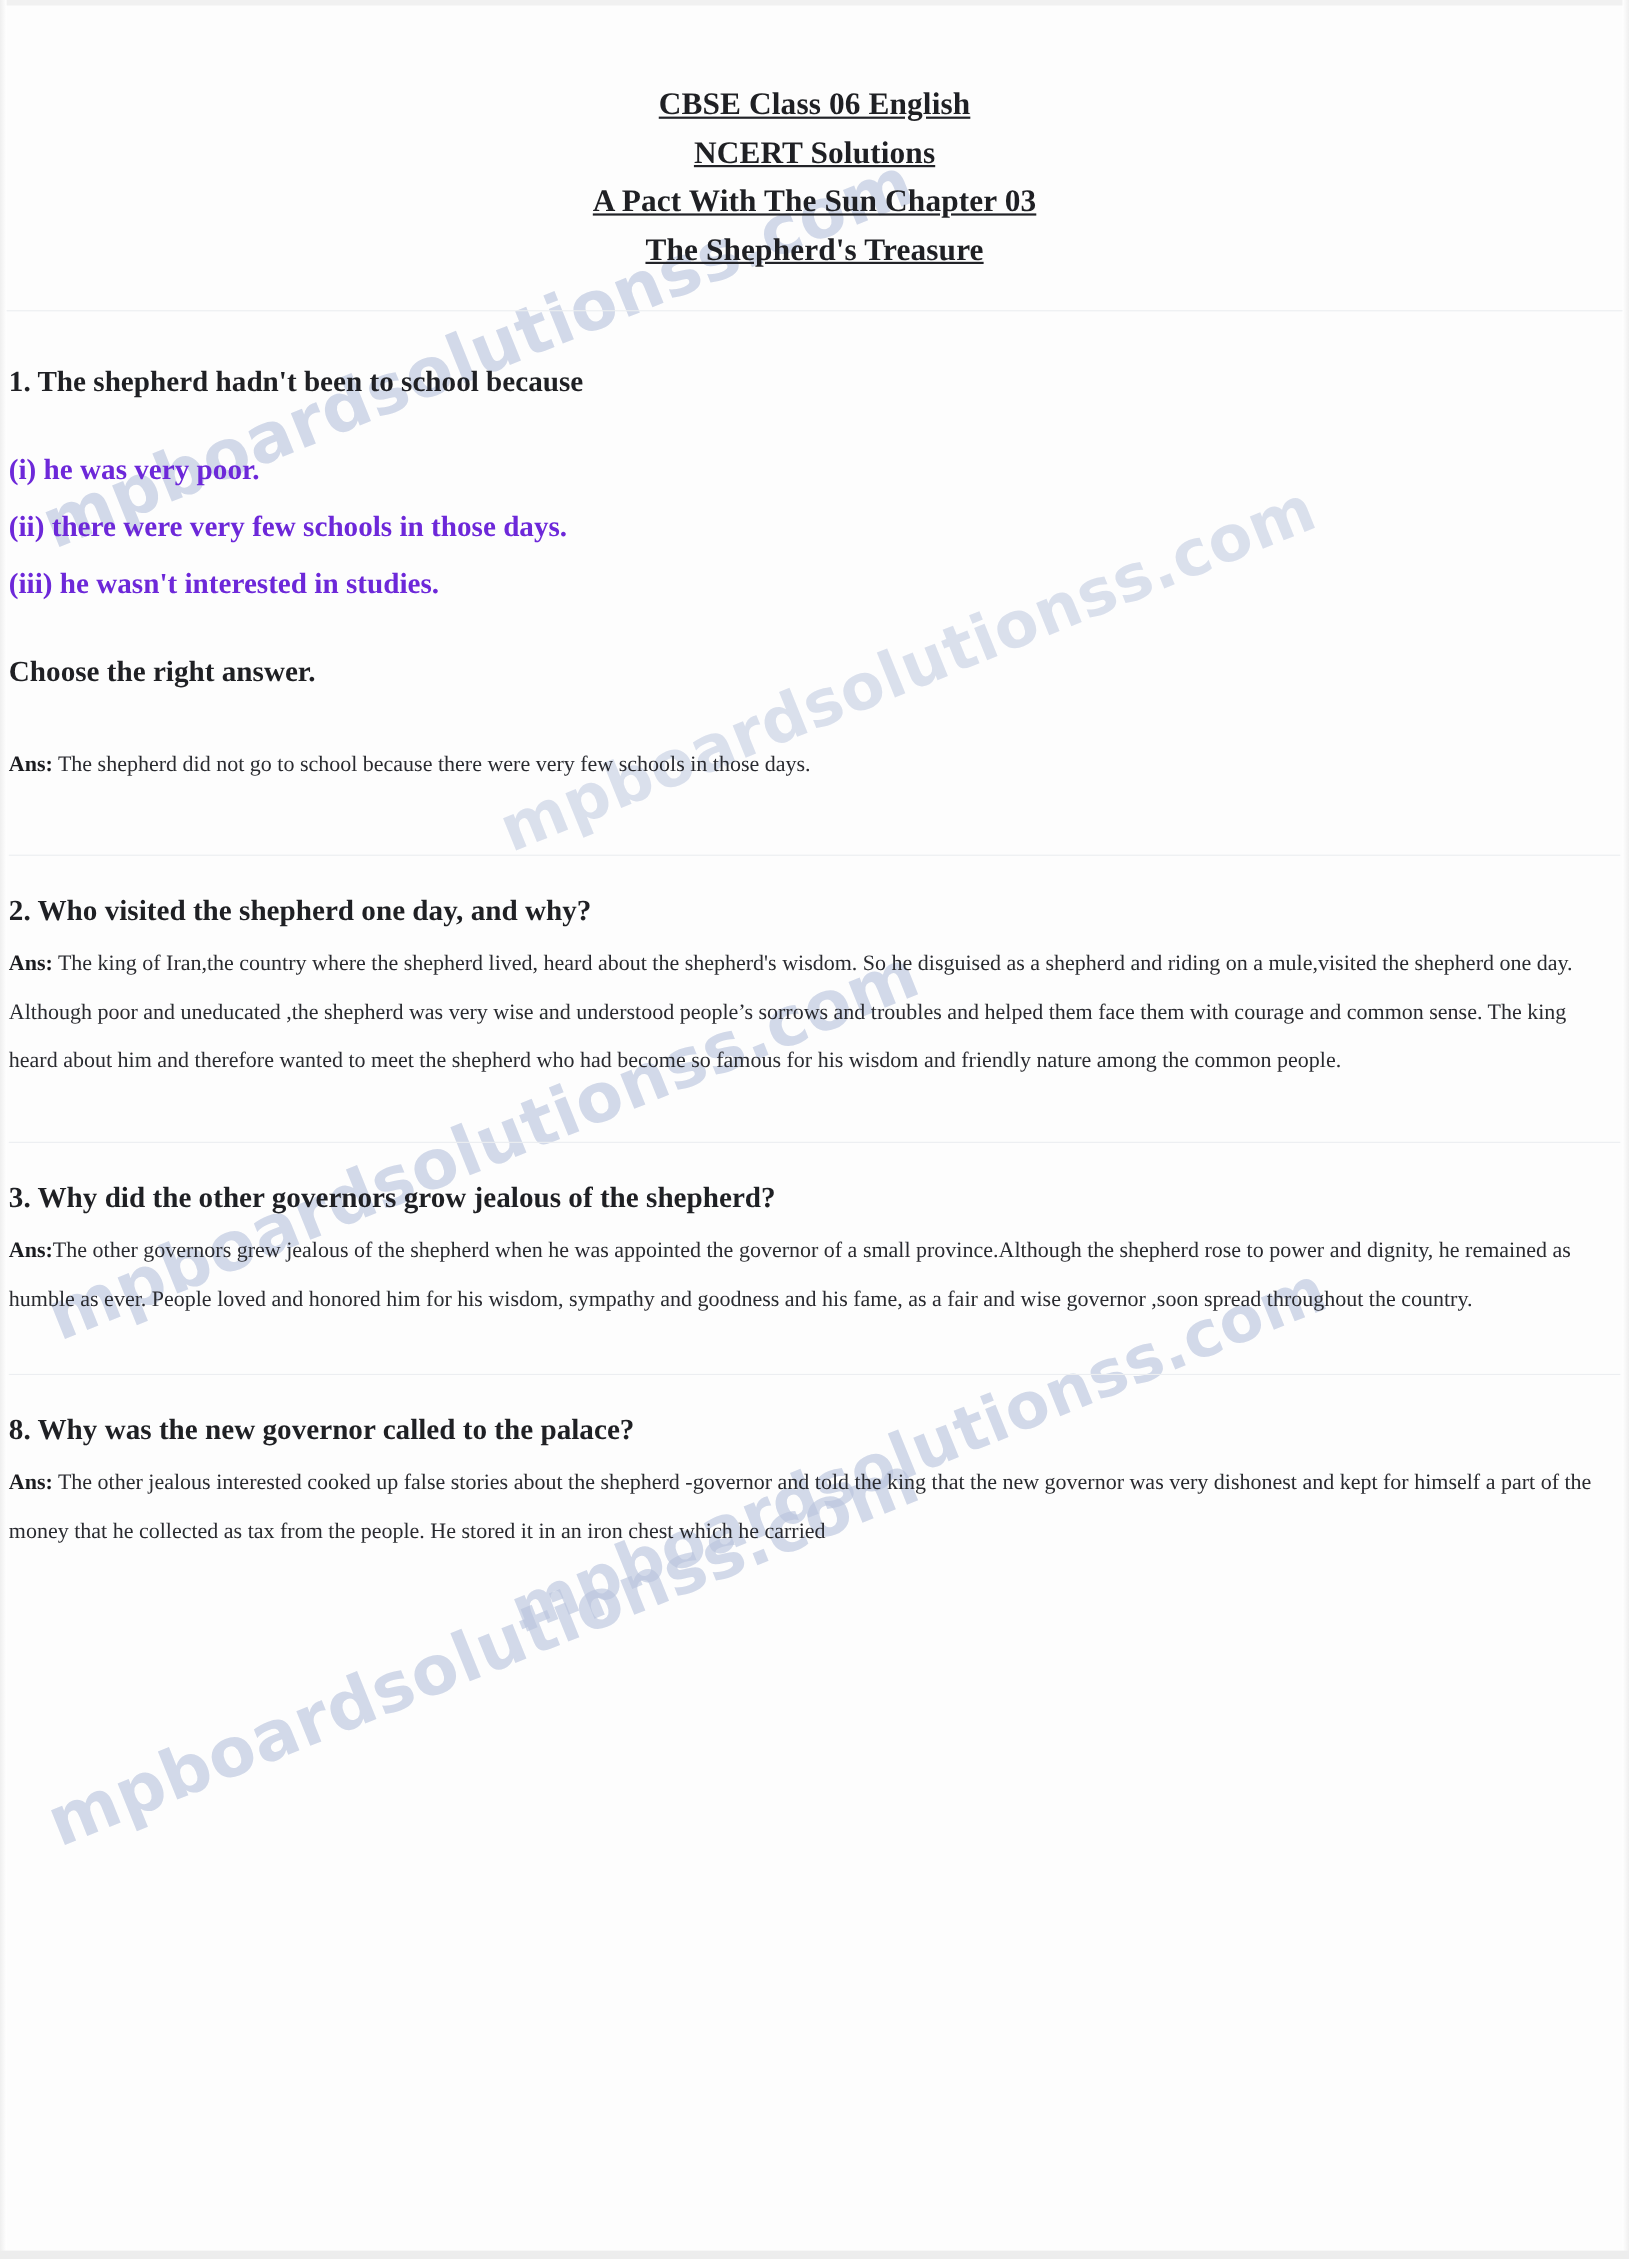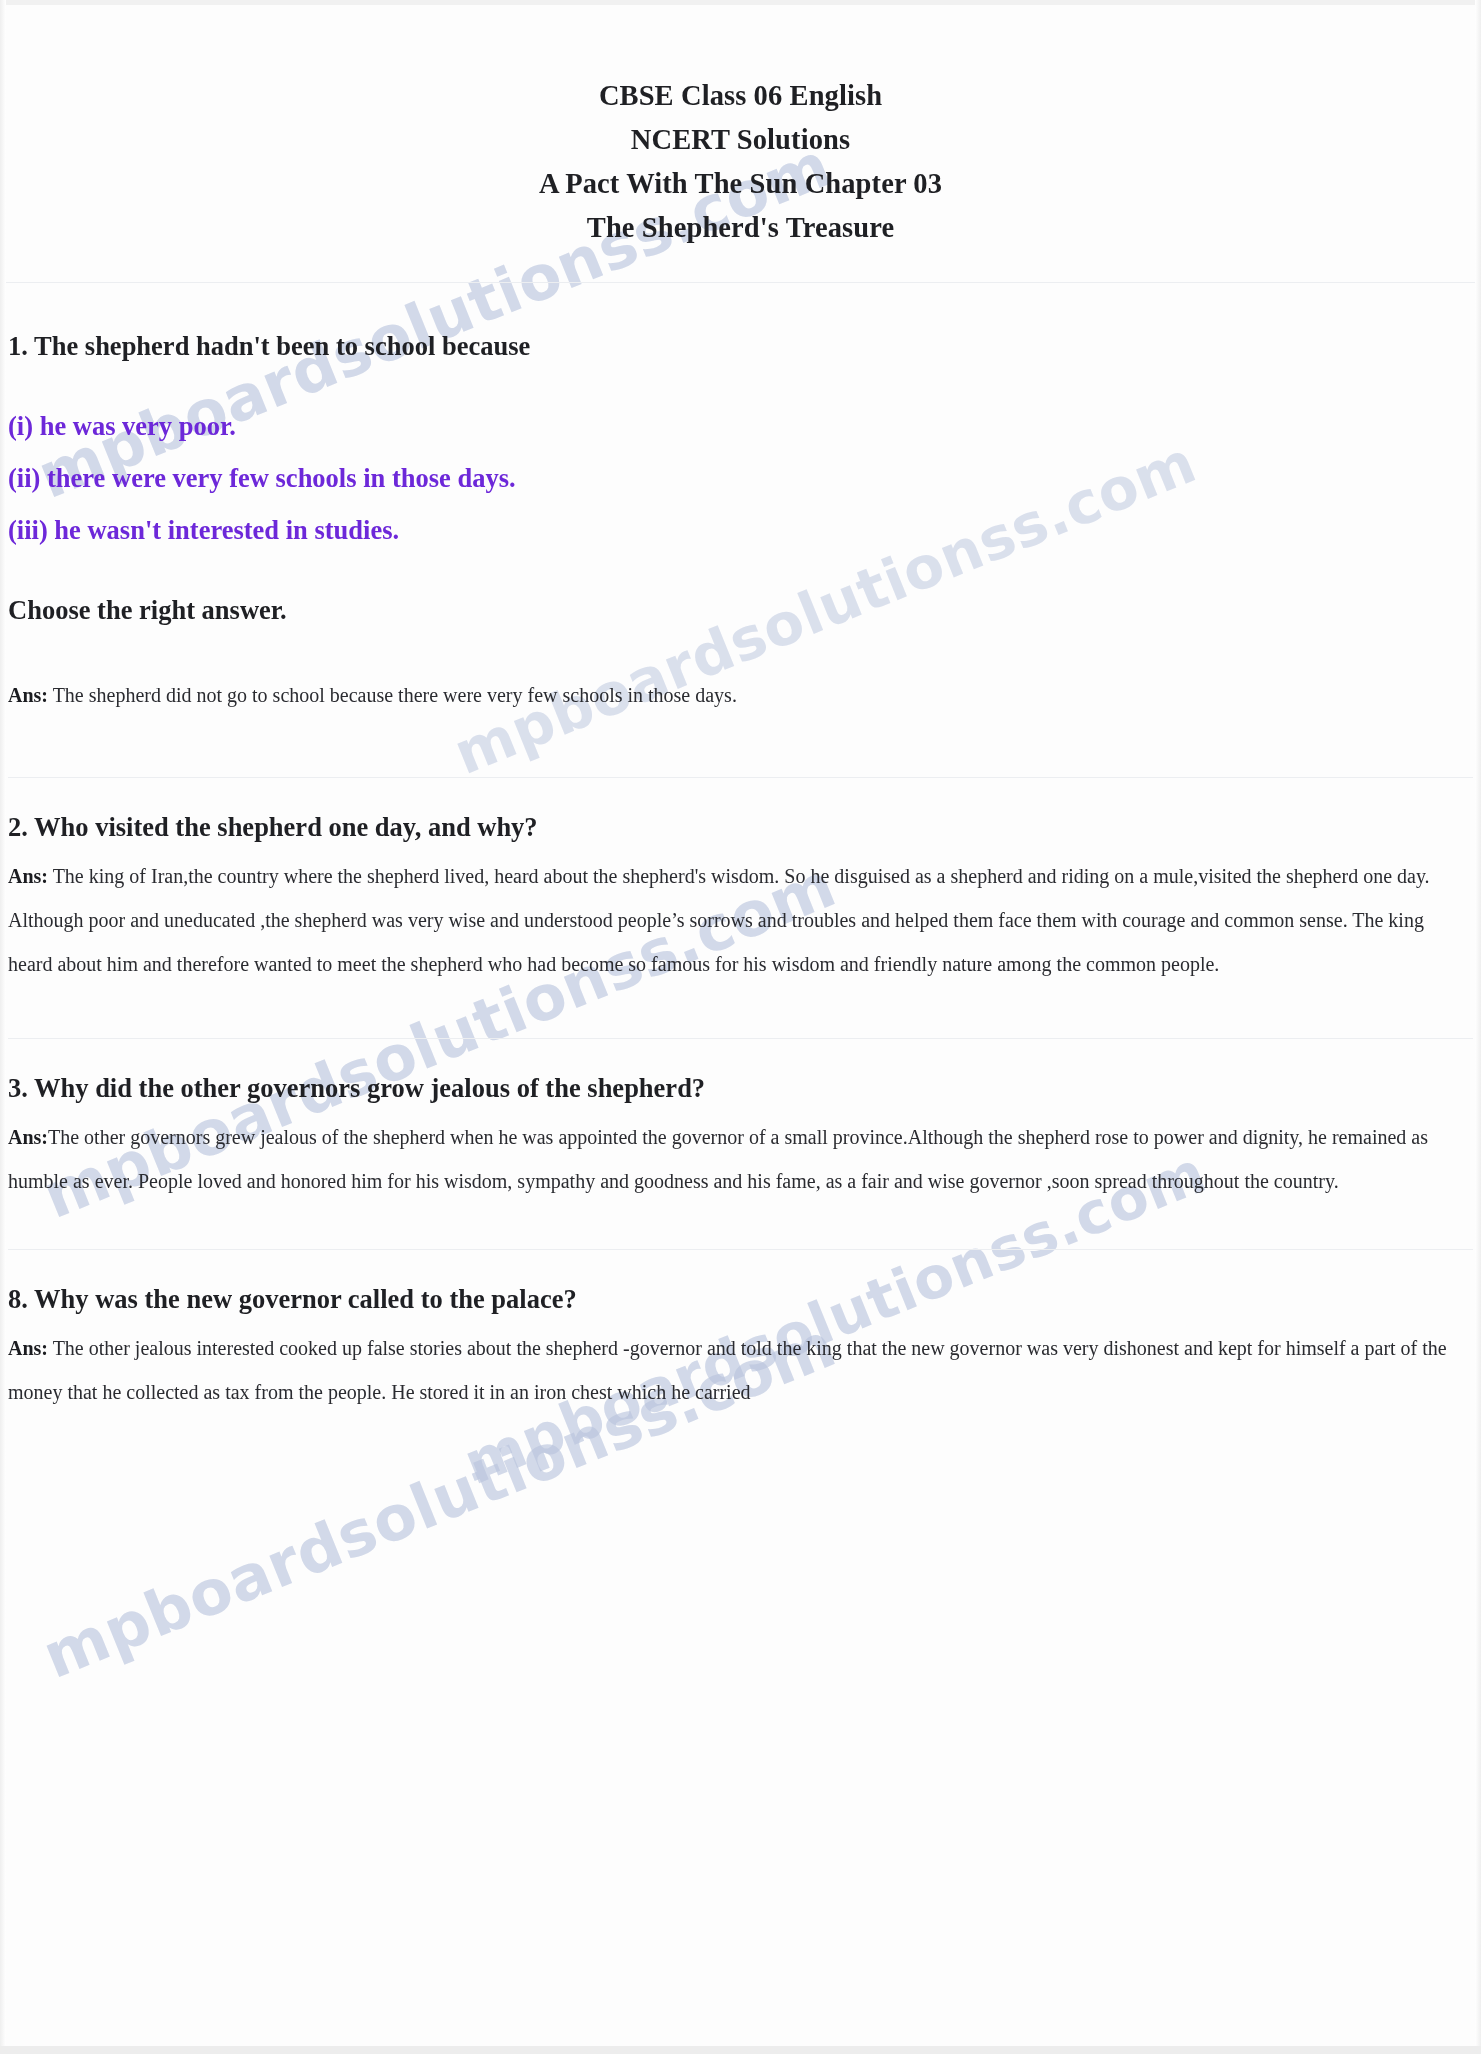--- a/index.html
+++ b/index.html
@@ -81,20 +81,21 @@
 
   
   .content {
     position: relative;
     z-index: 3;
   }
 
   .title-block {
     text-align: center;
     padding-top: 74px;
+    text-decoration: underline;
   }
   .title-line {
     font-weight: 700;
     font-size: 28.5px;
     line-height: 44px;
     color: #1f2024;
     letter-spacing: 0.1px;
   }
 
   .rule {

